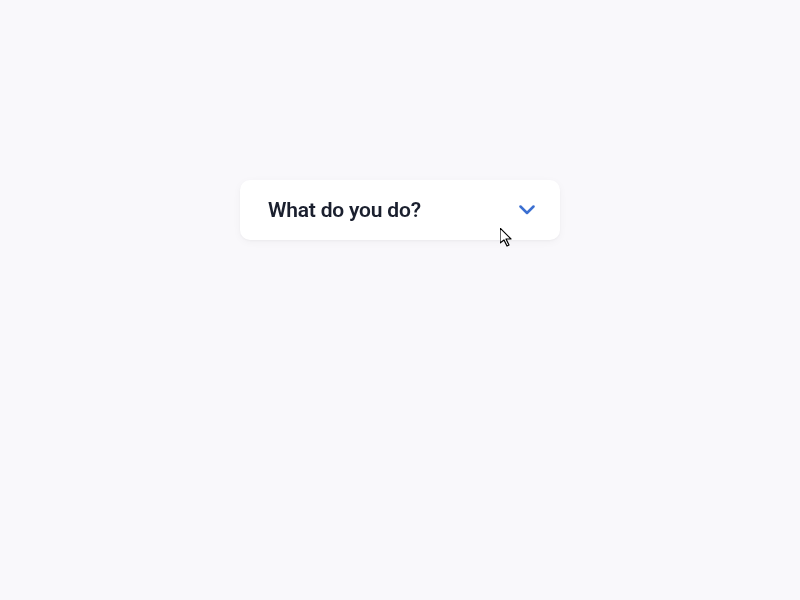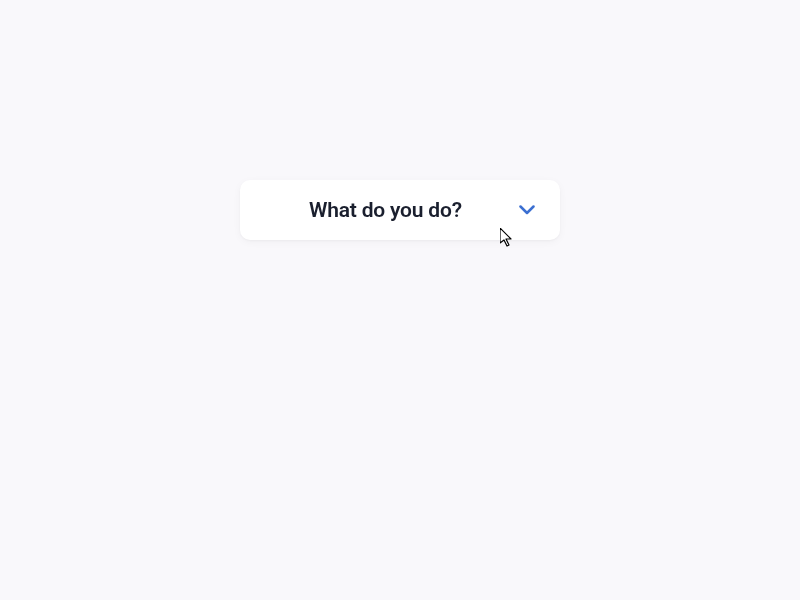--- a/index.html
+++ b/index.html
@@ -28,21 +28,20 @@
       align-items: center;
       justify-content: space-between;
       padding: 0 24px 0 28px;
       cursor: pointer;
     }
     .dropdown-label {
       font-size: 21px;
       font-weight: 600;
       color: #1a1f2e;
       letter-spacing: -0.2px;
-      margin-left: 41px;
     }
     .chevron {
       width: 18px;
       height: 18px;
       display: flex;
       align-items: center;
       justify-content: center;
     }
     .cursor {
       position: absolute;

